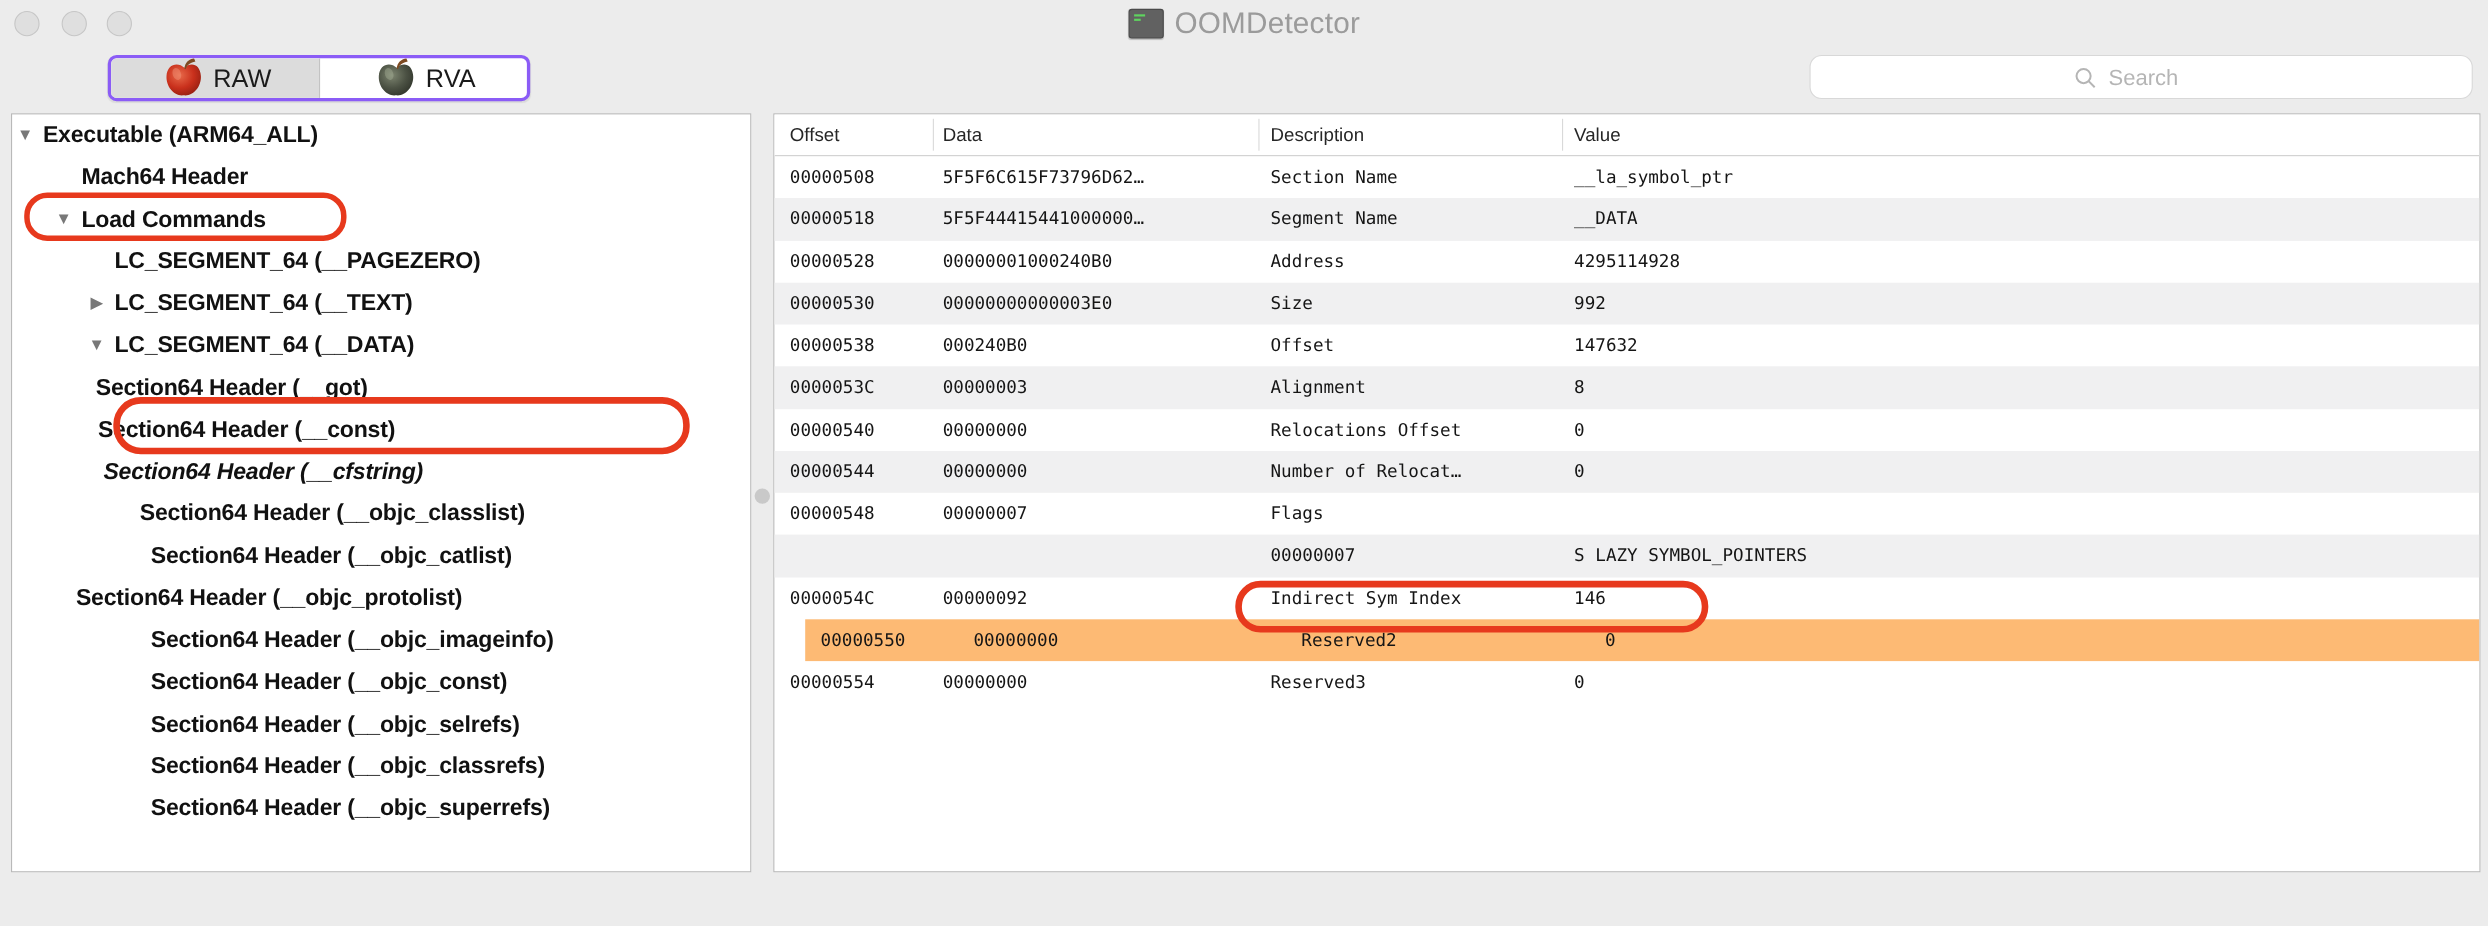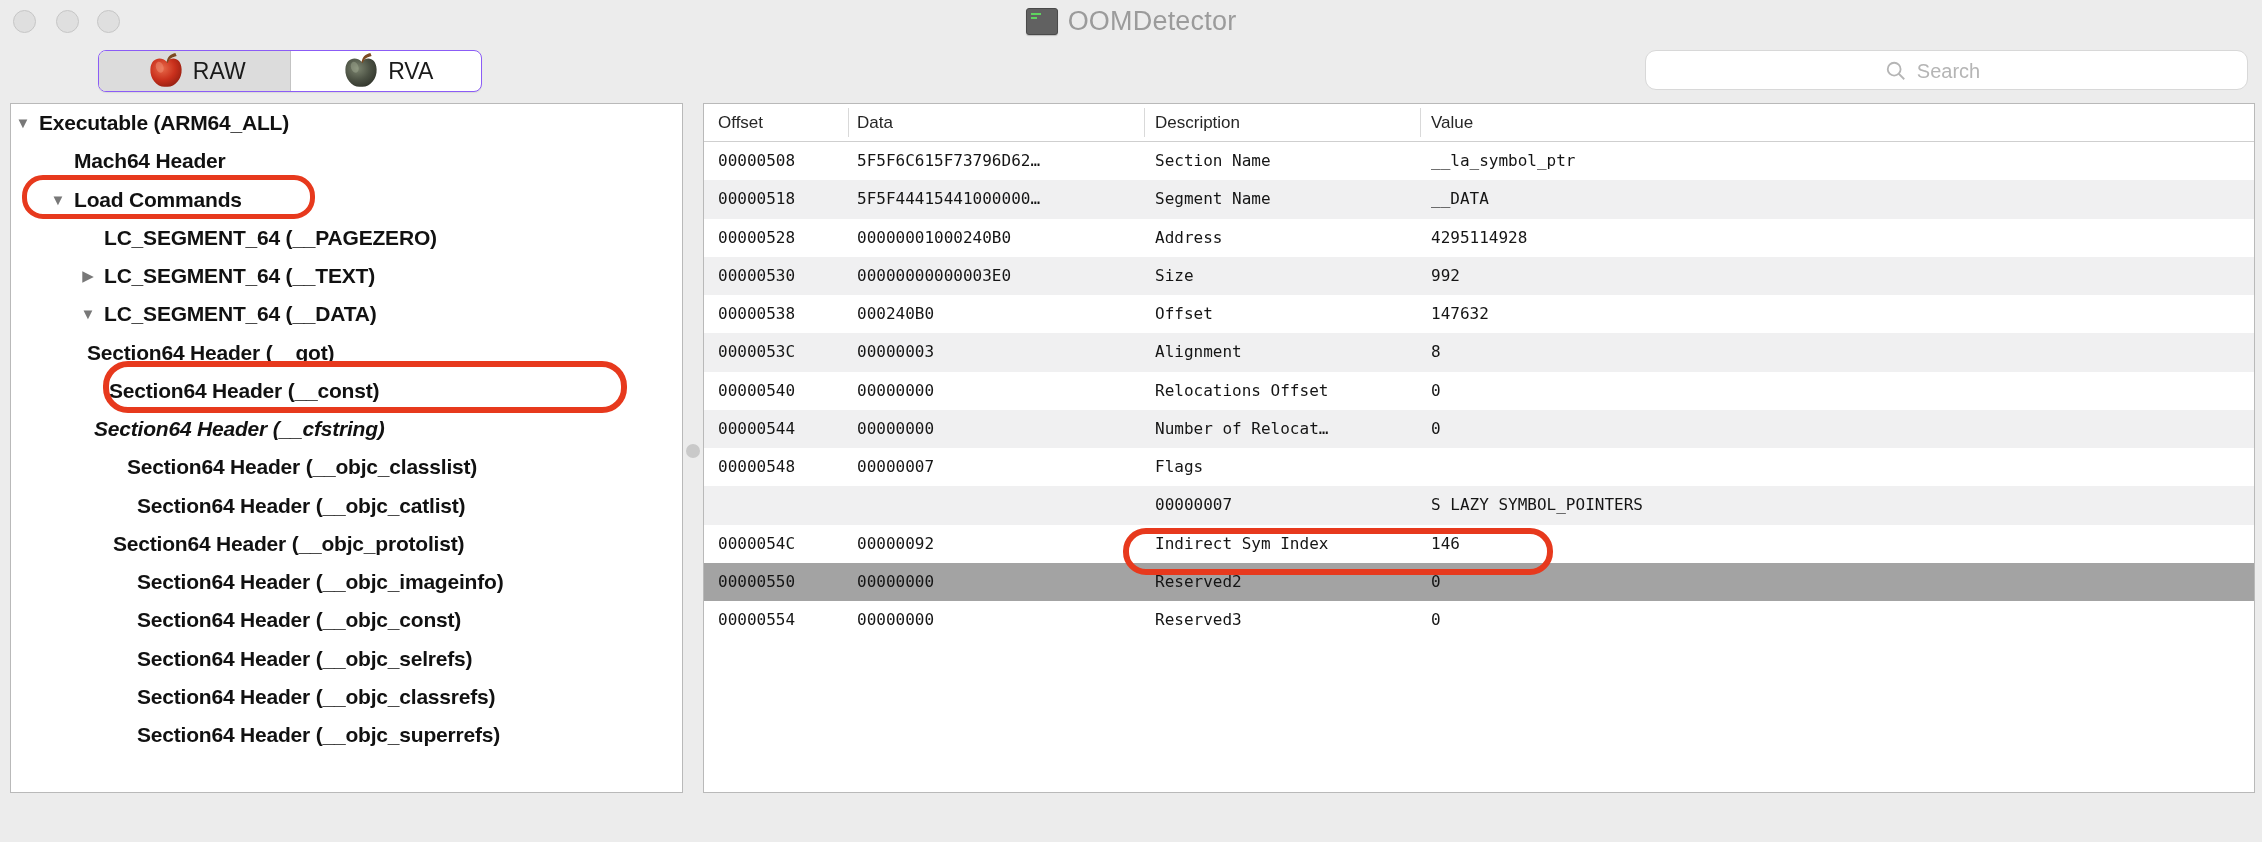--- a/index.html
+++ b/index.html
@@ -18,21 +18,21 @@
   .titlewrap{position:absolute;top:6px;left:0;width:100%;height:30px;
     display:flex;align-items:center;justify-content:center;gap:10px;}
   .doc-icon{width:30px;height:25px;background:#616161;border:1px solid #4a4a4a;
     border-radius:3px;position:relative;box-shadow:0 1px 1px rgba(0,0,0,.2);}
   .doc-icon i{position:absolute;left:4px;top:4px;width:10px;height:2px;background:#5fd35f;}
   .doc-icon i+i{top:8px;width:6px;}
   .win-title{font-size:27px;color:#9b9b9b;letter-spacing:.2px;}
 
   
   .segctl{position:absolute;left:98px;top:50px;width:384px;height:42px;
-    background:#ffffff;border:1px solid #8b5cf6;border-radius:8px;
+    background:#ffffff;border:3px solid #8b5cf6;border-radius:8px;
     box-sizing:border-box;display:flex;overflow:hidden;
     box-shadow:0 1px 1px rgba(0,0,0,.08);}
   .seg{flex:1 1 50%;display:flex;align-items:center;justify-content:center;gap:4px;
     font-size:23px;color:#1a1a1a;}
   .seg.sel{background:#dcdcdc;}
   .seg + .seg{border-left:1px solid #c3c3c3;}
   .seg svg{width:46px;height:40px;flex:0 0 auto;}
 
   .searchbox{position:absolute;left:1645px;top:50px;width:603px;height:40px;
     background:#fff;border:1.5px solid #d8d8d8;border-radius:11px;box-sizing:border-box;}
@@ -59,21 +59,21 @@
 
   
   .thead{position:relative;height:37px;line-height:37px;border-bottom:1px solid #cfcfcf;
     background:#fff;}
   .th{position:absolute;top:0;font-size:17px;color:#262626;}
   .th-div{position:absolute;top:4px;bottom:4px;width:1px;background:#d9d9d9;}
   .trow{position:relative;height:38.25px;line-height:38.25px;
     font-family:"DejaVu Sans Mono","Liberation Mono",monospace;
     font-size:16px;color:#151515;white-space:nowrap;}
   .trow.stripe{background:#f0f0f1;}
-  .trow.selected{background:#a3a3a3;}
+  .trow.selected{background:#fdba74;margin-left:28px;}
   .cell{position:absolute;top:0;}
   .c-offset{left:14px;} .c-data{left:153px;} .c-desc{left:451px;} .c-value{left:727px;}
 
   
   .oval{position:absolute;border:6px solid #e7391d;border-radius:25px;
     box-sizing:border-box;pointer-events:none;}
   .oval1{left:22px;top:175px;width:293px;height:44px;border-width:5px;border-radius:21px;}
   .oval2{left:103px;top:361px;width:524px;height:52px;}
   .oval3{left:1123px;top:528px;width:430px;height:47px;border-radius:23px;}
 </style>
@@ -137,25 +137,25 @@
 
   <div class="panel left">
     <div id="tree">
         <div class="tree-row" style="padding-left: 28px;"><span class="disclosure" style="left: 1px;">▼</span><span class="tree-label">Executable (ARM64_ALL)</span></div>
         <div class="tree-row" style="padding-left: 63px;"><span class="tree-label">Mach64 Header</span></div>
         <div class="tree-row" style="padding-left: 63px;"><span class="disclosure" style="left: 36px;">▼</span><span class="tree-label">Load Commands</span></div>
         <div class="tree-row" style="padding-left: 93px;"><span class="tree-label">LC_SEGMENT_64 (__PAGEZERO)</span></div>
         <div class="tree-row" style="padding-left: 93px;"><span class="disclosure" style="left: 66px;">▶</span><span class="tree-label">LC_SEGMENT_64 (__TEXT)</span></div>
         <div class="tree-row" style="padding-left: 93px;"><span class="disclosure" style="left: 66px;">▼</span><span class="tree-label">LC_SEGMENT_64 (__DATA)</span></div>
         <div class="tree-row" style="padding-left: 76px;"><span class="tree-label">Section64 Header (__got)</span></div>
-        <div class="tree-row" style="padding-left: 98px;"><span class="tree-label">Section64 Header (__const)</span></div>
+        <div class="tree-row" style="padding-left: 78px;"><span class="tree-label">Section64 Header (__const)</span></div>
         <div class="tree-row" style="padding-left: 83px; font-style: italic;"><span class="tree-label">Section64 Header (__cfstring)</span></div>
         <div class="tree-row" style="padding-left: 116px;"><span class="tree-label">Section64 Header (__objc_classlist)</span></div>
         <div class="tree-row" style="padding-left: 126px;"><span class="tree-label">Section64 Header (__objc_catlist)</span></div>
-        <div class="tree-row" style="padding-left: 102px;"><span class="tree-label">Section64 Header (__objc_protolist)</span></div>
+        <div class="tree-row" style="padding-left: 58px;"><span class="tree-label">Section64 Header (__objc_protolist)</span></div>
         <div class="tree-row" style="padding-left: 126px;"><span class="tree-label">Section64 Header (__objc_imageinfo)</span></div>
         <div class="tree-row" style="padding-left: 126px;"><span class="tree-label">Section64 Header (__objc_const)</span></div>
         <div class="tree-row" style="padding-left: 126px;"><span class="tree-label">Section64 Header (__objc_selrefs)</span></div>
         <div class="tree-row" style="padding-left: 126px;"><span class="tree-label">Section64 Header (__objc_classrefs)</span></div>
         <div class="tree-row" style="padding-left: 126px;"><span class="tree-label">Section64 Header (__objc_superrefs)</span></div>
       </div>
   </div>
 
   <div class="split-dot"></div>
 

